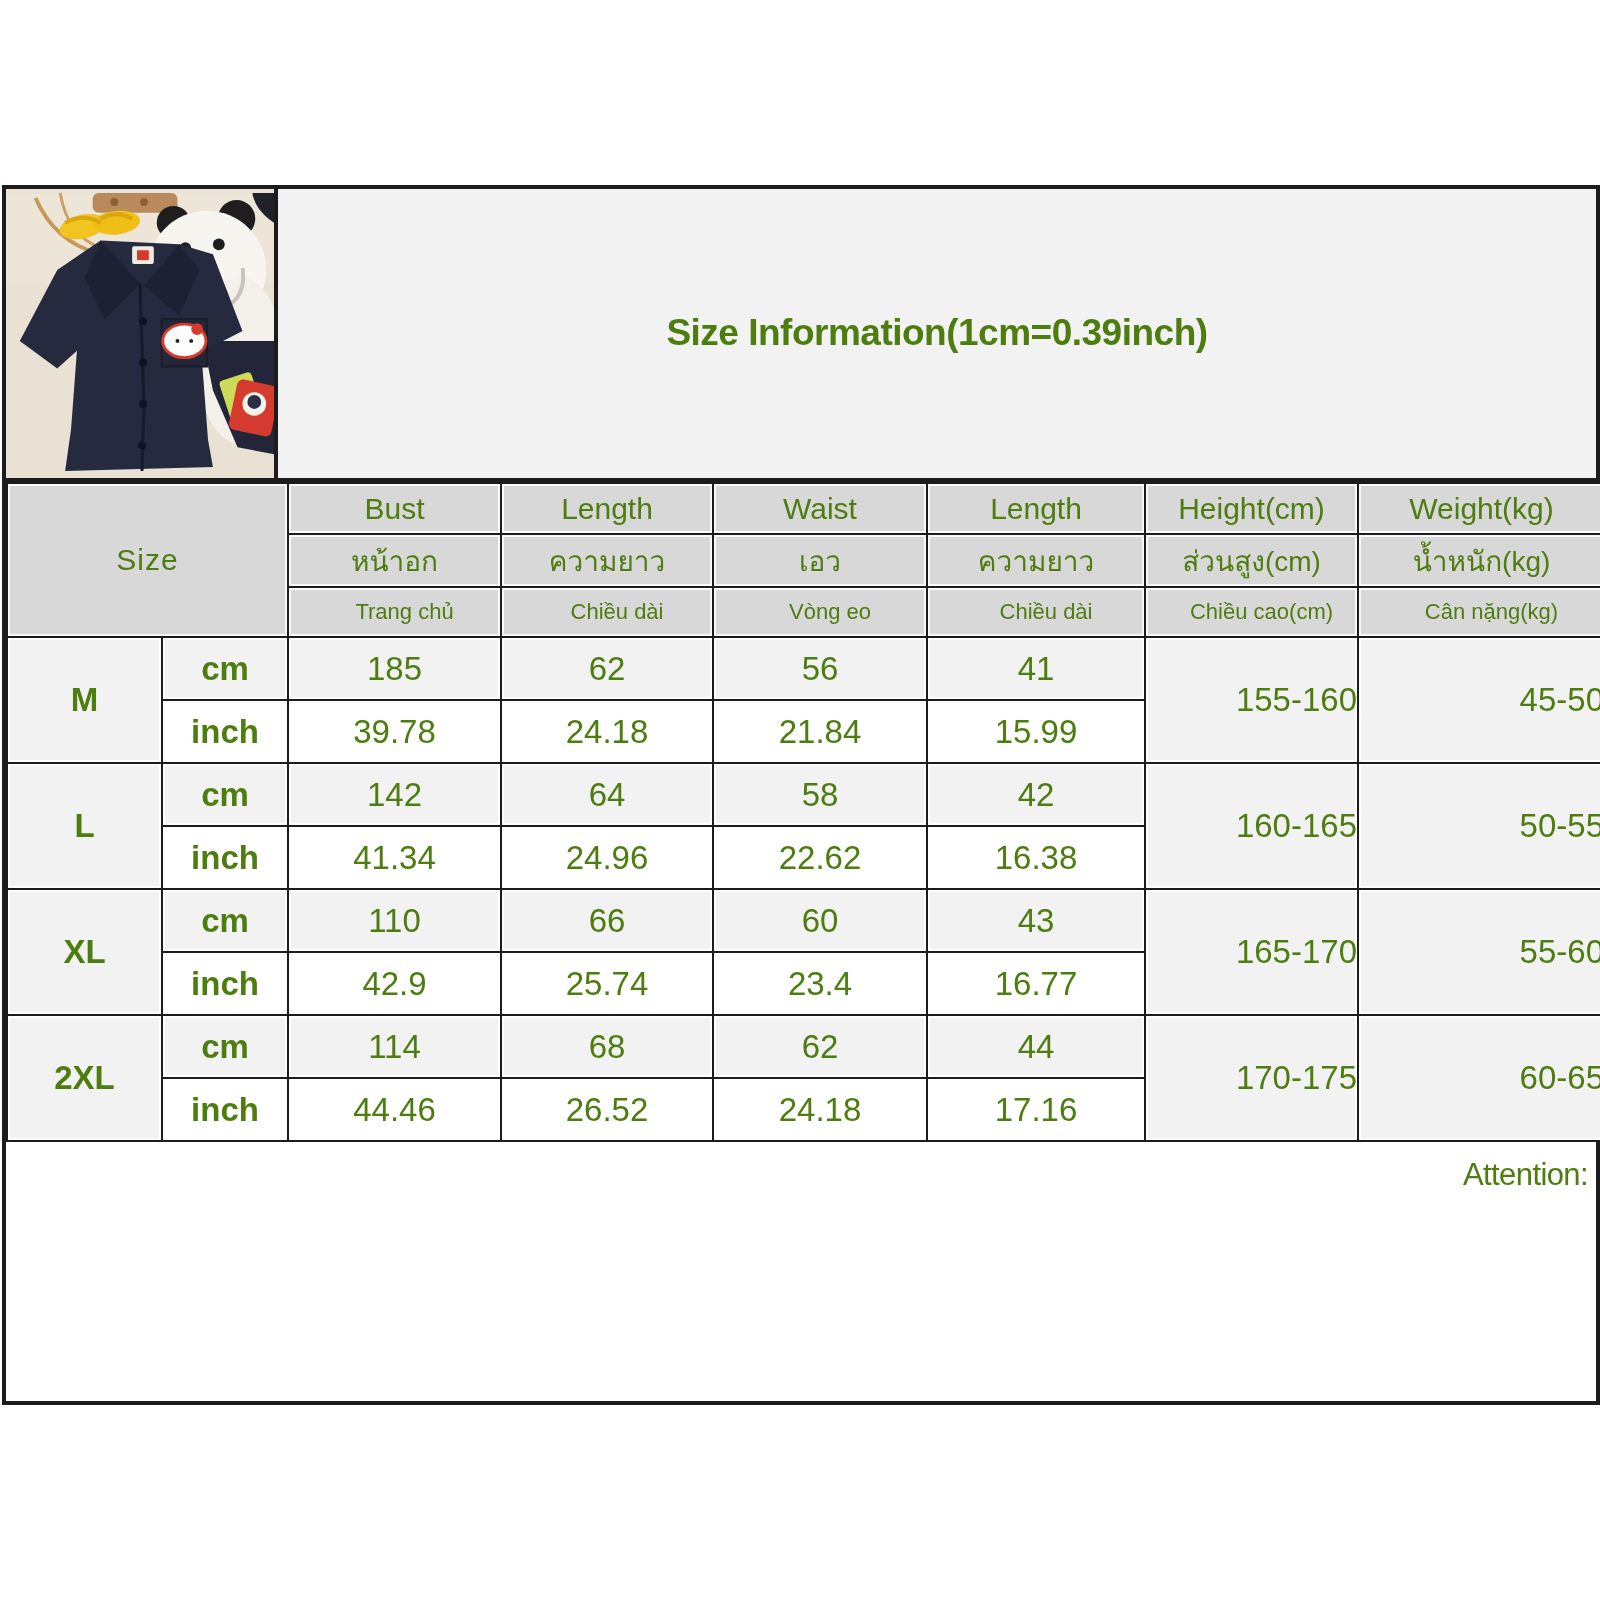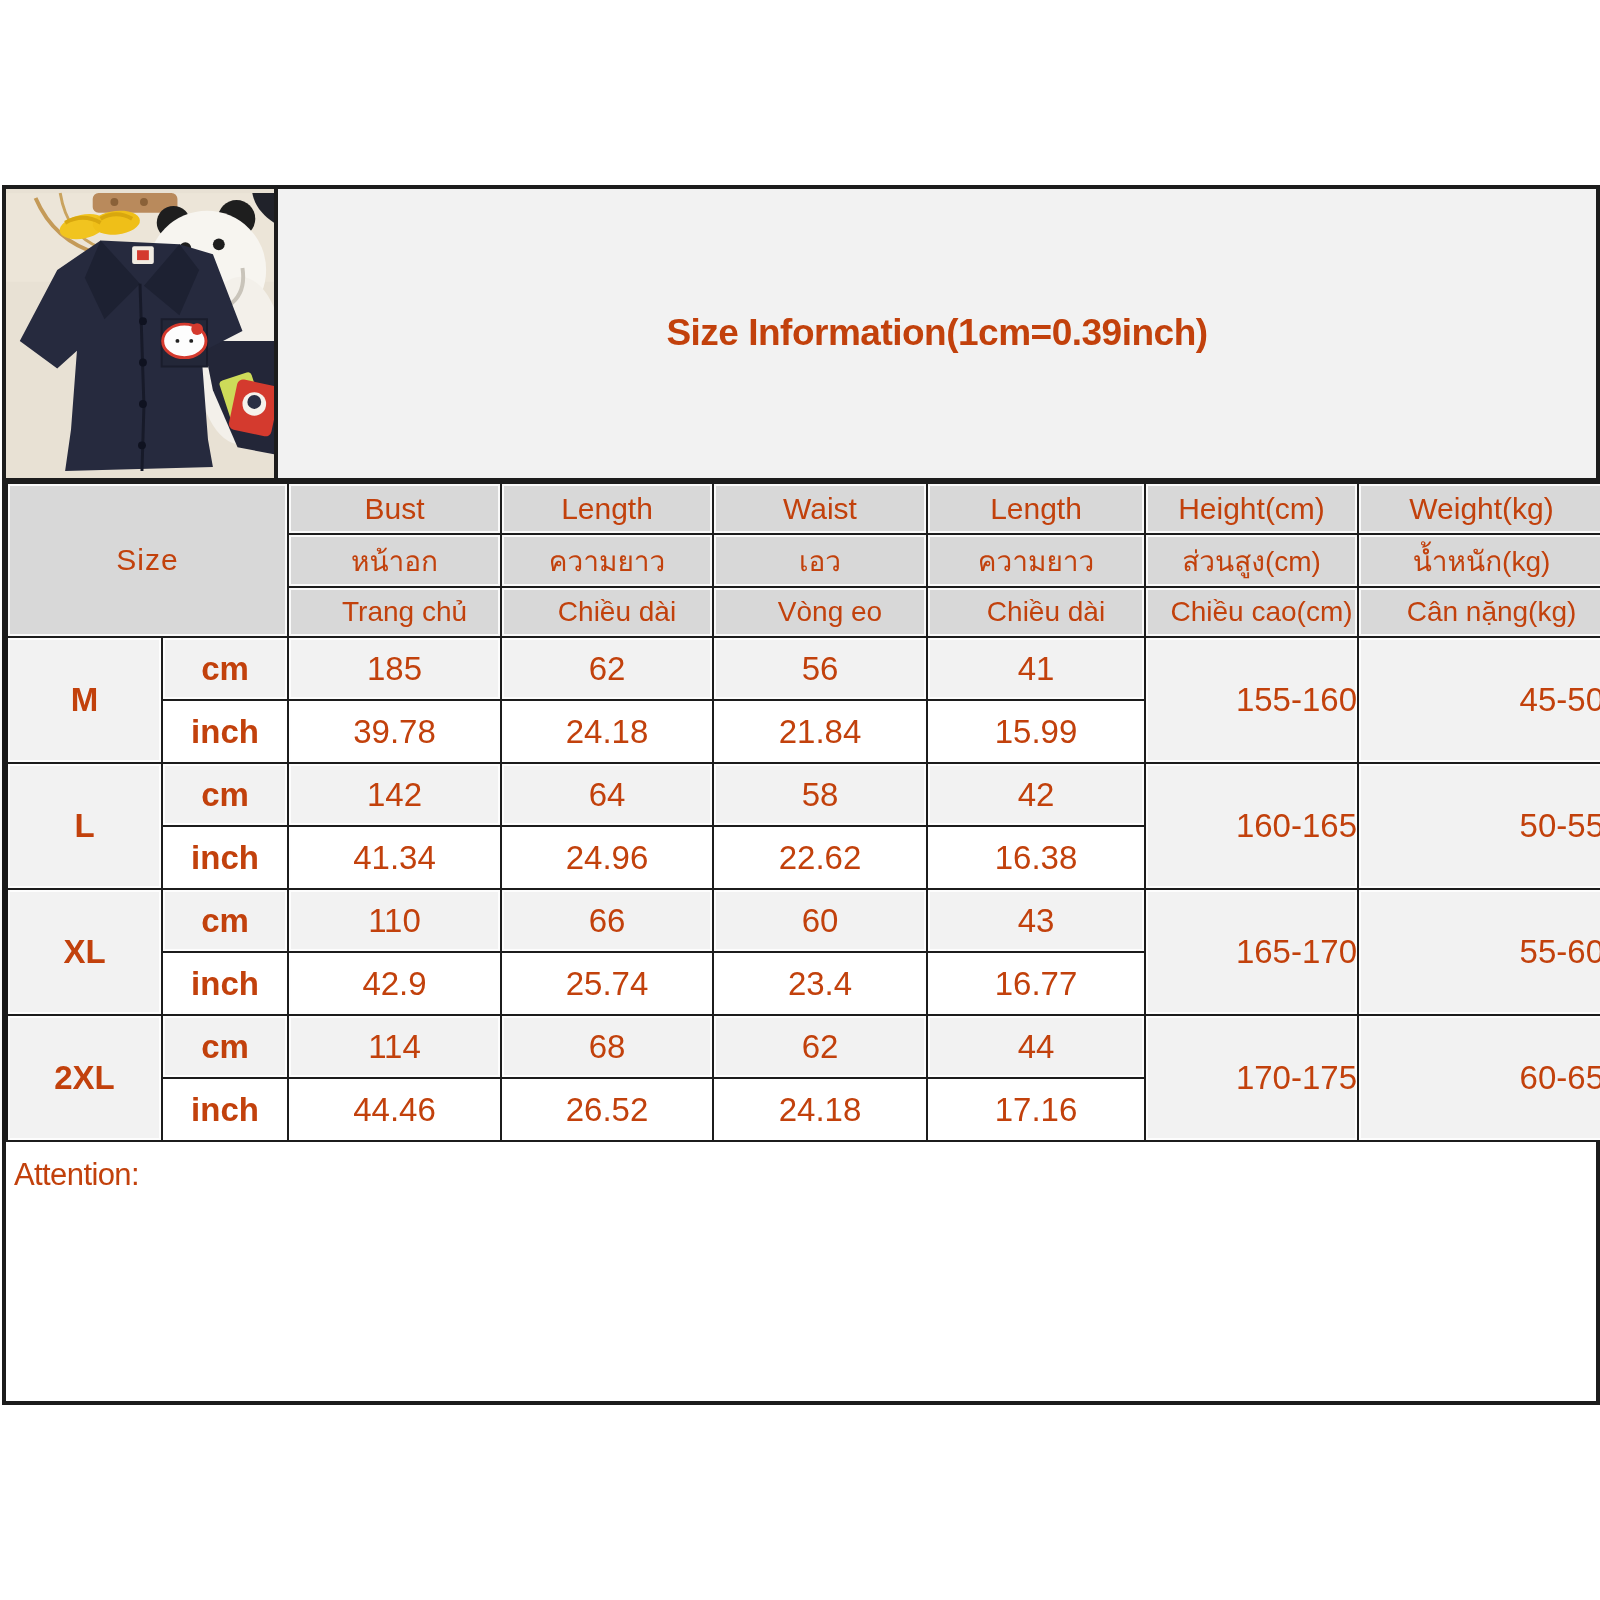--- a/index.html
+++ b/index.html
@@ -1,44 +1,44 @@
 <!DOCTYPE html>
 <html><head>
 <meta charset="utf-8">
 <style>
   html,body{margin:0;padding:0;background:#ffffff;}
   .page{position:relative;width:1600px;height:1600px;background:#ffffff;overflow:hidden;
-        font-family:"Liberation Sans","DejaVu Sans",sans-serif;color:#c2410c;}
+        font-family:"Liberation Sans","DejaVu Sans",sans-serif;color:#4d7c0f;}
   .sheet{position:absolute;left:2px;top:185px;width:1590px;height:1212px;
          border:4px solid #1c1c1c;background:#fff;}
   
   .top-row{display:flex;height:289px;border-bottom:4px solid #1c1c1c;}
   .photo-box{width:272px;height:100%;border-right:4px solid #1c1c1c;box-sizing:border-box;
              background:#e8e1d4;flex:0 0 auto;overflow:hidden;}
   .photo-box svg{display:block;width:100%;height:100%;}
   .title-box{flex:1;background:#f2f2f2;display:flex;flex-direction:column;
              justify-content:center;align-items:center;gap:14px;}
   .title-line{font-weight:bold;font-size:37px;line-height:1.1;letter-spacing:-0.5px;}
   .title-line.th{font-size:35px;}
   
   table{width:100%;border-collapse:collapse;table-layout:fixed;}
   td{border:2px solid #1c1c1c;text-align:center;vertical-align:middle;
      padding:0;overflow:hidden;box-shadow:inset 0 0 0 2px rgba(255,255,255,.85);}
   tr.hdr td{background:#d8d8d8;font-weight:normal;font-size:30px;height:49px;}
   tr.hdr.th-row td{font-size:28px;height:51px;}
-  tr.hdr.vi-row td{font-size:28px;height:48px;padding-left:20px;}
+  tr.hdr.vi-row td{font-size:22px;height:48px;padding-left:20px;}
   td.size-cell{background:#d8d8d8;font-weight:bold;font-size:58px;letter-spacing:1px;}
   td.size-label{background:#d4d4d4;font-weight:bold;font-size:33px;}
   td.unit{font-weight:bold;font-size:30px;}
   tr.cm-row td{background:#f2f2f2;font-size:33px;height:61px;}
   tr.inch-row td{background:#ffffff;font-size:33px;height:61px;}
   td.range{background:#efefef;font-size:33px;text-align:right;}
   
   .attention{padding:10px 8px 0 8px;background:#fff;}
-  .attention div{font-size:31px;line-height:45px;letter-spacing:-0.6px;}
+  .attention div{font-size:31px;line-height:45px;letter-spacing:-0.6px;text-align:right;}
 </style>
 </head>
 <body>
 
 <div class="page">
   <div class="sheet">
 
     <div class="top-row">
       <div class="photo-box">
         <svg viewBox="0 0 272 285">

